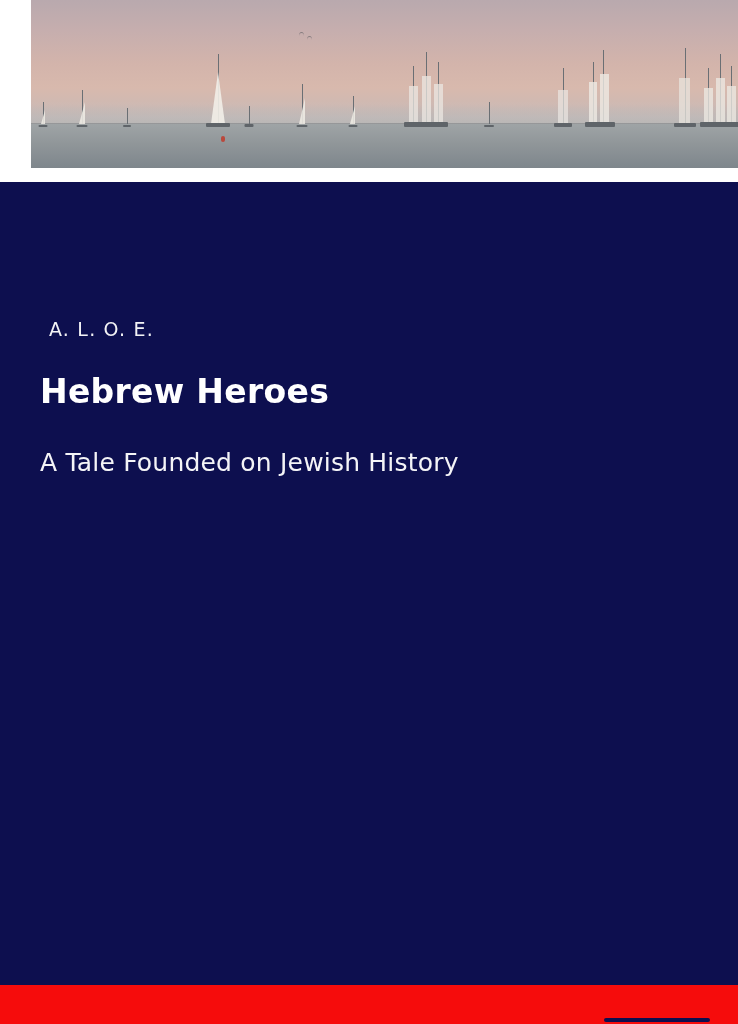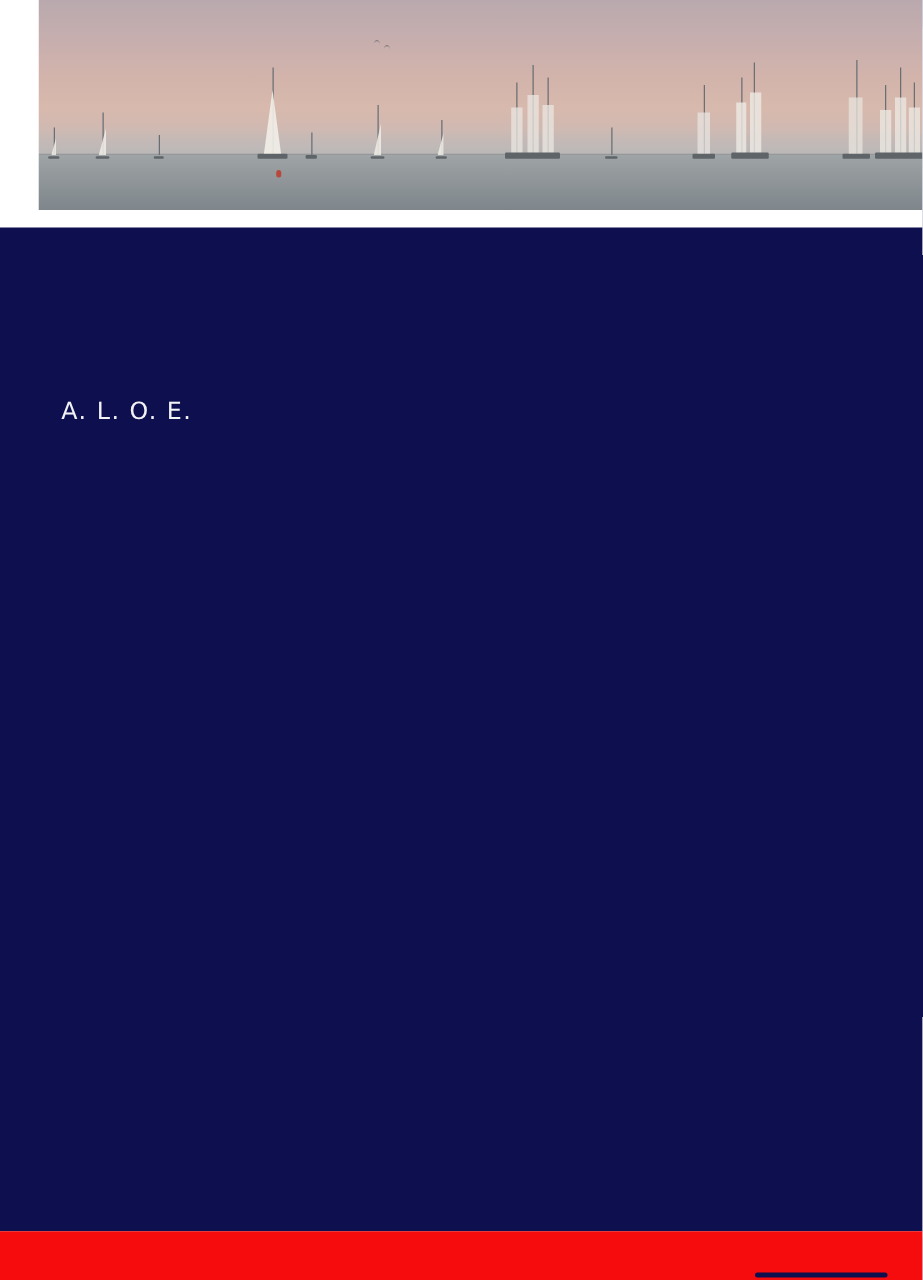--- a/index.html
+++ b/index.html
@@ -281,18 +281,20 @@
         <div class="sail" style="left:24px; width:9px; height:38px; background:rgba(236,232,226,.78);"></div>
         <div class="hull" style="width:40px; height:5px;"></div>
       </div>
 
       <div class="buoy" style="left:190px;"></div>
     </div>
   </div>
 
   <div class="body-field">
     <div class="author">A. L. O. E.</div>
+    <div class="title">Hebrew Heroes</div>
+    <div class="subtitle">A Tale Founded on Jewish History</div>
   </div>
 
   <div class="footer"></div>
   <div class="logo-underline"></div>
 
 </div>
 
 </body></html>

